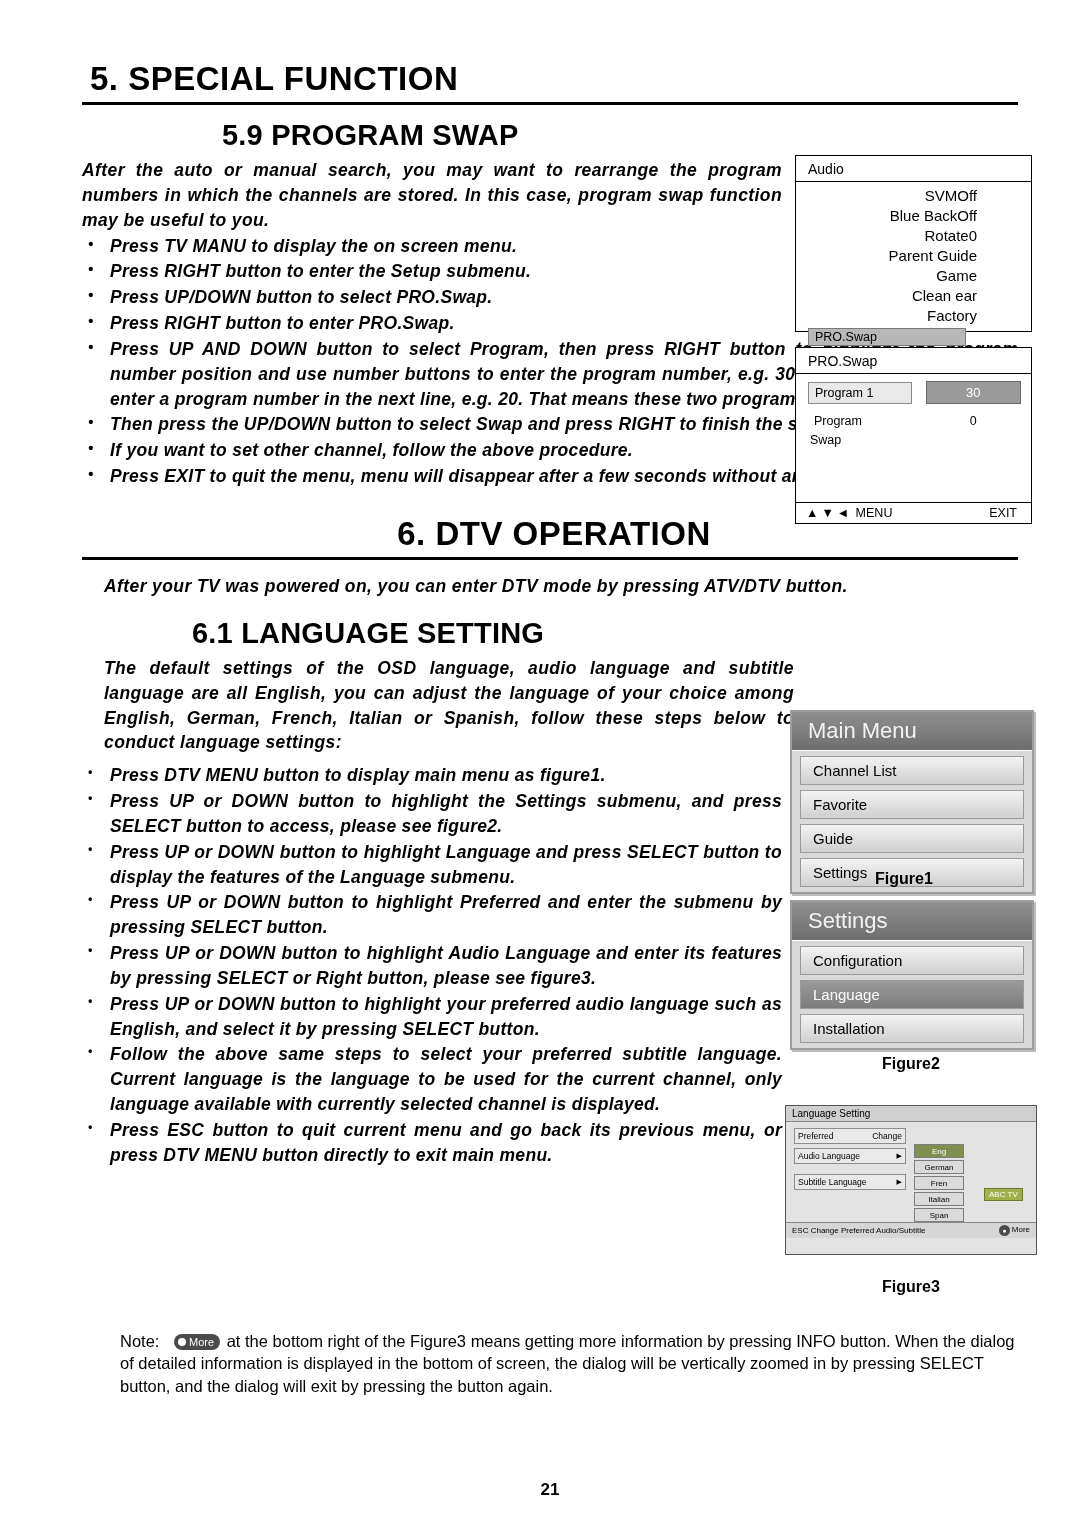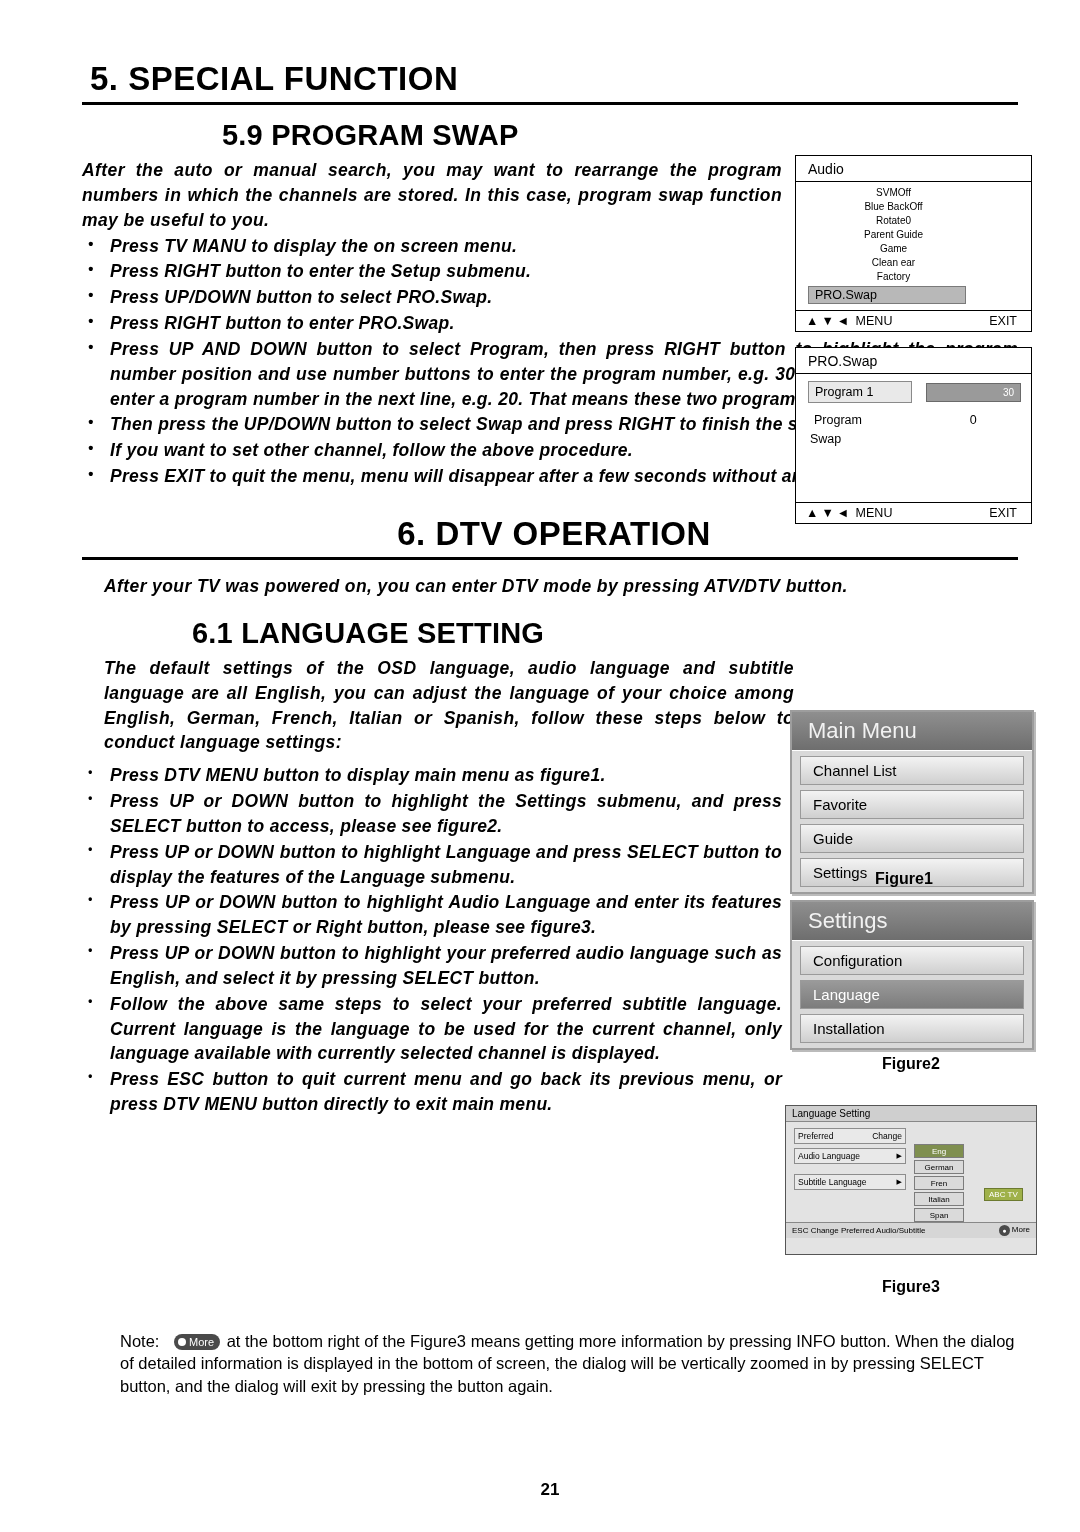--- a/index.html
+++ b/index.html
@@ -71,22 +71,22 @@
     position:absolute;
     background:#ffffff;
     border:1px solid #000;
     font-style:normal;
     font-weight:normal;
   }
   .osd-title{
     font-size:14px;padding:5px 0 4px 12px;border-bottom:1px solid #000;
   }
   .osd-row{
-    display:flex;justify-content:center;
-    font-size:10px;padding:1.5px 14px 1.5px 14px;
+    display:flex;justify-content:flex-end;
+    font-size:15px;padding:1.5px 14px 1.5px 14px;
   }
   .osd-row .val{padding-right:40px;}
   .osd-sel{
     background:#b8b8b8;
     border:1px solid #7a7a7a;
     display:inline-block;
     font-size:12.5px;
     padding:1px 0 1px 6px;
     width:150px;
     margin:3px 0 2px 12px;
@@ -101,21 +101,21 @@
   .osd-foot .left span{margin-right:3px;}
 
   
   .swap-row{display:flex;align-items:center;margin:7px 10px 0 12px;}
   .swap-btn{
     background:#e9e9e9;border:1px solid #8a8a8a;
     font-size:12.5px;padding:3px 6px;width:110px;
   }
   .swap-val{
     background:#9a9a9a;border:1px solid #6a6a6a;color:#fff;
-    font-size:10px;padding:3px 6px;width:100px;text-align:right;margin-left:14px;
+    font-size:13px;padding:3px 6px;width:100px;text-align:center;margin-left:14px;
   }
   .swap-val2{
     font-size:12.5px;padding:3px 6px;width:100px;text-align:center;margin-left:14px;
   }
   .swap-lbl{font-size:12.5px;margin:2px 10px 0 14px;}
 
   
   .menu{
     position:absolute;
     border:2px solid #9d9d9d;
@@ -291,20 +291,21 @@
   <p class="para" style="margin:14px 0 0 22px;width:900px;">After your TV was powered on, you can enter DTV mode by pressing ATV/DTV button.</p>
 
   <div class="h2" style="margin-top:18px;margin-left:110px;">6.1 LANGUAGE SETTING</div>
 
   <div class="sec61">
     <p class="para" style="width:690px;margin:6px 0 0 22px;">The default settings of the OSD language, audio language and subtitle language are all English, you can adjust the language of your choice among English, German, French, Italian or Spanish, follow these steps below to conduct language settings:</p>
     <ul class="bullets small" style="width:700px;margin-top:8px;">
       <li>Press DTV MENU button to display main menu as figure1.</li>
       <li>Press UP or DOWN button to highlight the Settings submenu, and press SELECT button to access, please see figure2.</li>
       <li>Press UP or DOWN button to highlight Language and press SELECT button to display the features of the Language submenu.</li>
+      <li>Press UP or DOWN button to highlight Preferred and enter the submenu by pressing SELECT button.</li>
       <li>Press UP or DOWN button to highlight Audio Language and enter its features by pressing SELECT or Right button, please see figure3.</li>
       <li>Press UP or DOWN button to highlight your preferred audio language such as English, and select it by pressing SELECT button.</li>
       <li>Follow the above same steps to select your preferred subtitle language. Current language is the language to be used for the current channel, only language available with currently selected channel is displayed.</li>
       <li>Press ESC button to quit current menu and go back its previous menu, or press DTV MENU button directly to exit main menu.</li>
     </ul>
   </div>
 
   <div class="menu" style="left:770px;top:710px;width:240px;">
     <div class="menu-head">Main Menu</div>
     <div class="menu-item">Channel List</div>

